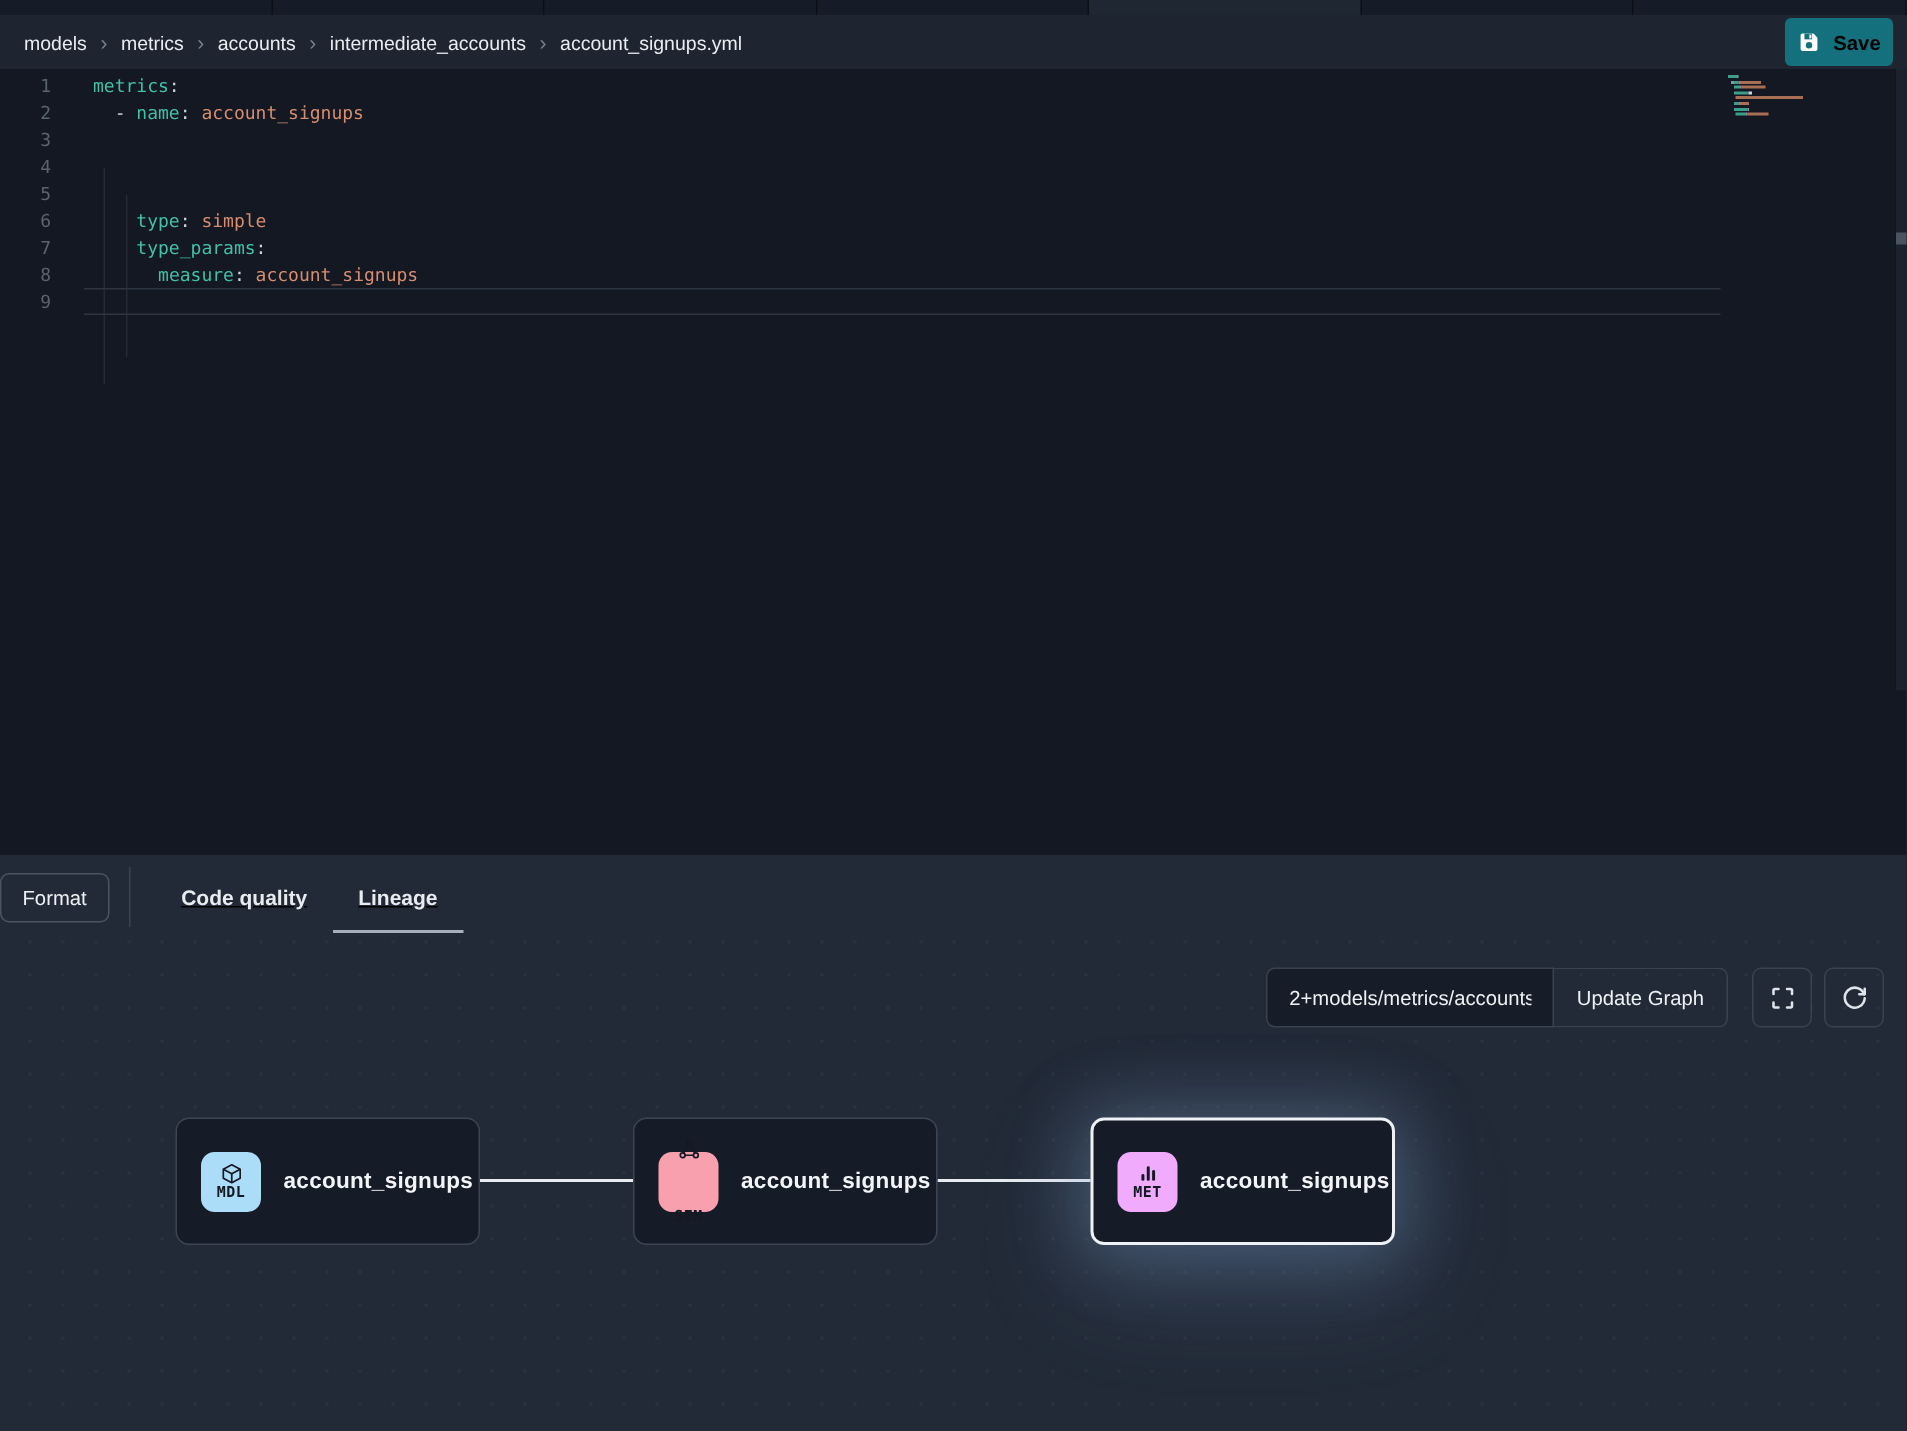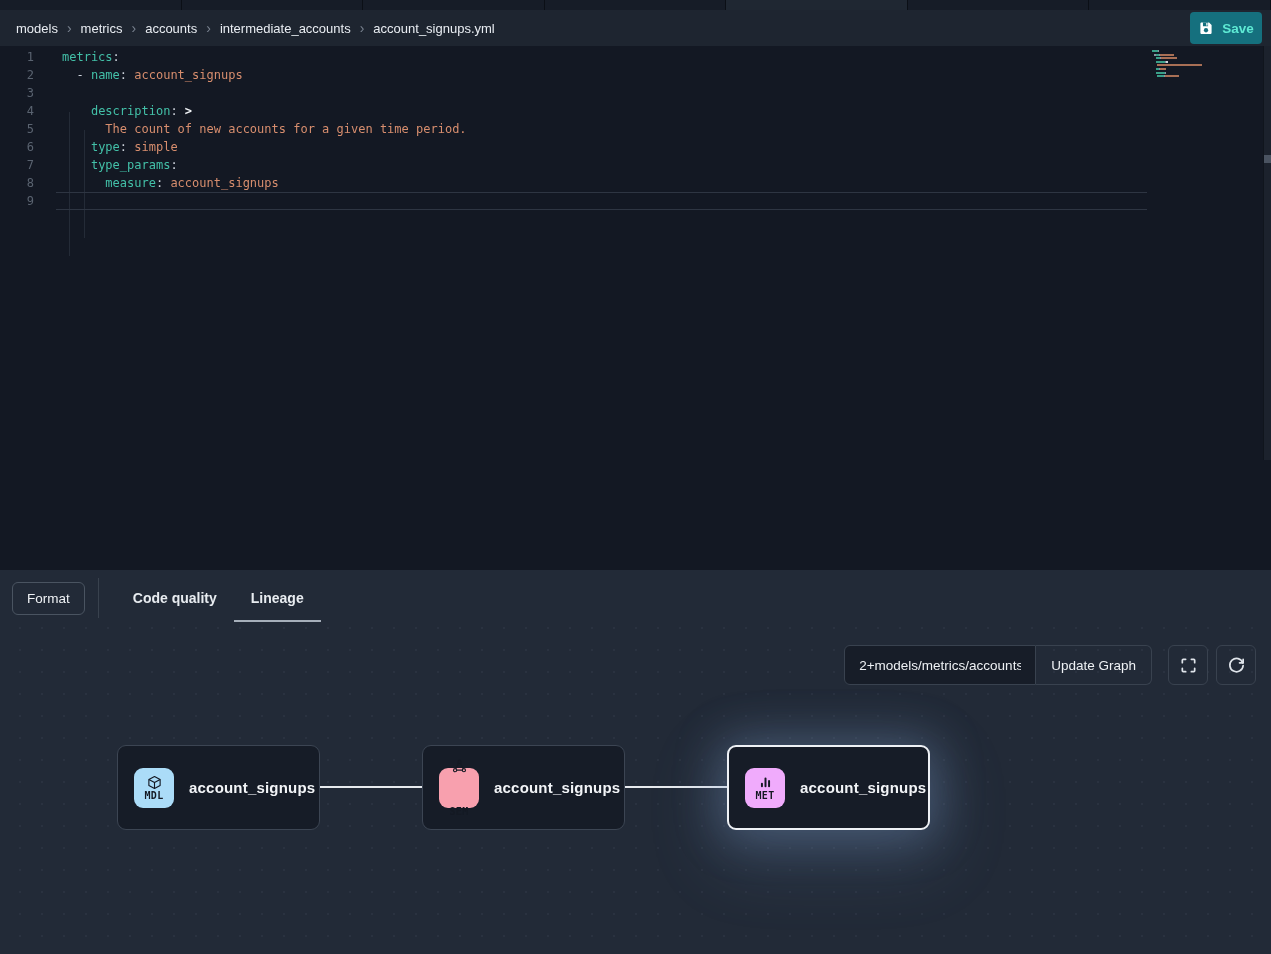--- a/index.html
+++ b/index.html
@@ -12,21 +12,21 @@
   .tabstrip .seg.active { background:#1f2732; }
 
   
   .crumbbar { height:36px; background:#1e2530; display:flex; align-items:center;
               justify-content:space-between; padding:0 9px 0 16px; }
   .crumbs { display:flex; align-items:center; gap:9px; }
   .crumb { color:#e9edf2; font-size:13px; cursor:pointer; }
   .crumb-sep { color:#79828f; font-size:14px; line-height:1; }
   .save-btn { display:flex; align-items:center; gap:8px; width:72px; height:32px;
               justify-content:center; background:var(--c-save); border:none;
-              border-radius:4px; color:#5eead4; font-size:13.5px; font-weight:600;
+              border-radius:4px; color:#000000; font-size:13.5px; font-weight:600;
               font-family:inherit; cursor:pointer; }
   .save-btn svg { width:16px; height:16px; }
 
   
   .editor { position:relative; height:524px; background:#131823;
             font-family:"DejaVu Sans Mono", monospace; font-size:12px; }
   .code-lines { padding-top:2px; position:relative; z-index:2; }
   .row { display:flex; height:18px; line-height:18px; }
   .gutter { width:56px; padding-right:22px; text-align:right; color:#5a6370;
             flex:0 0 auto; user-select:none; }
@@ -43,25 +43,25 @@
   .minimap { position:absolute; left:1152px; top:4px; width:58px; z-index:3; }
   .mm-row { height:2px; margin-bottom:1.6px; white-space:nowrap; font-size:0; }
   .mm-seg { display:inline-block; height:2px; }
   .ruler { position:absolute; right:0; top:0; width:8px; height:414px;
            background:#1c222d; border-left:1px solid #10151d; z-index:3; }
   .ruler-thumb { position:absolute; top:109px; left:0; width:8px; height:8px; background:#4a5361; }
 
   
   .bottom { position:relative; height:384px; background:#222a37; }
   .tabs-row { height:56px; display:flex; align-items:center; position:relative; z-index:4; }
-  .format-btn { margin-left:12px; padding:8px 14px; background:transparent;
+  .format-btn { margin-left:0; padding:8px 14px; background:transparent;
                 border:1px solid #4a5461; border-radius:6px; color:#eef1f4;
                 font-size:13.5px; font-family:inherit; cursor:pointer; }
   .vdivider { width:1px; height:40px; background:#39424e; margin-left:13px; }
-  .panel-tabs { display:flex; margin-left:17px; height:100%; }
+  .panel-tabs { display:flex; margin-left:17px; height:100%;text-decoration:underline; }
   .tab { position:relative; display:flex; align-items:center; padding:0 17px;
          color:#e8ecf0; font-size:14px; font-weight:600; cursor:pointer; }
   .tab.active::after { content:""; position:absolute; left:0; right:0; bottom:4px;
                        height:2px; background:#a6afba; }
 
   .graph { position:absolute; left:0; right:0; top:56px; bottom:0;
            background-image:radial-gradient(#2a3240 1.2px, transparent 1.2px);
            background-size:22px 22px; background-position:9px 13px; }
 
   
@@ -143,25 +143,23 @@
       </div>
       <div class="row">
         <span class="gutter">2</span>
         <span class="line-body"><span class="tk-p">  </span><span class="tk-d">- </span><span class="tk-k">name</span><span class="tk-p">:</span><span class="tk-v"> account_signups</span></span>
       </div>
       <div class="row">
         <span class="gutter">3</span>
       </div>
       <div class="row">
         <span class="gutter">4</span>
-        <span class="line-body"><span class="tk-p">    </span><span class="tk-k">description</span><span class="tk-p">:</span><span class="tk-b"> &gt;</span></span>
       </div>
       <div class="row">
         <span class="gutter">5</span>
-        <span class="line-body"><span class="tk-p">      </span><span class="tk-v">The count of new accounts for a given time period.</span></span>
       </div>
       <div class="row">
         <span class="gutter">6</span>
         <span class="line-body"><span class="tk-p">    </span><span class="tk-k">type</span><span class="tk-p">:</span><span class="tk-v"> simple</span></span>
       </div>
       <div class="row">
         <span class="gutter">7</span>
         <span class="line-body"><span class="tk-p">    </span><span class="tk-k">type_params</span><span class="tk-p">:</span></span>
       </div>
       <div class="row">

